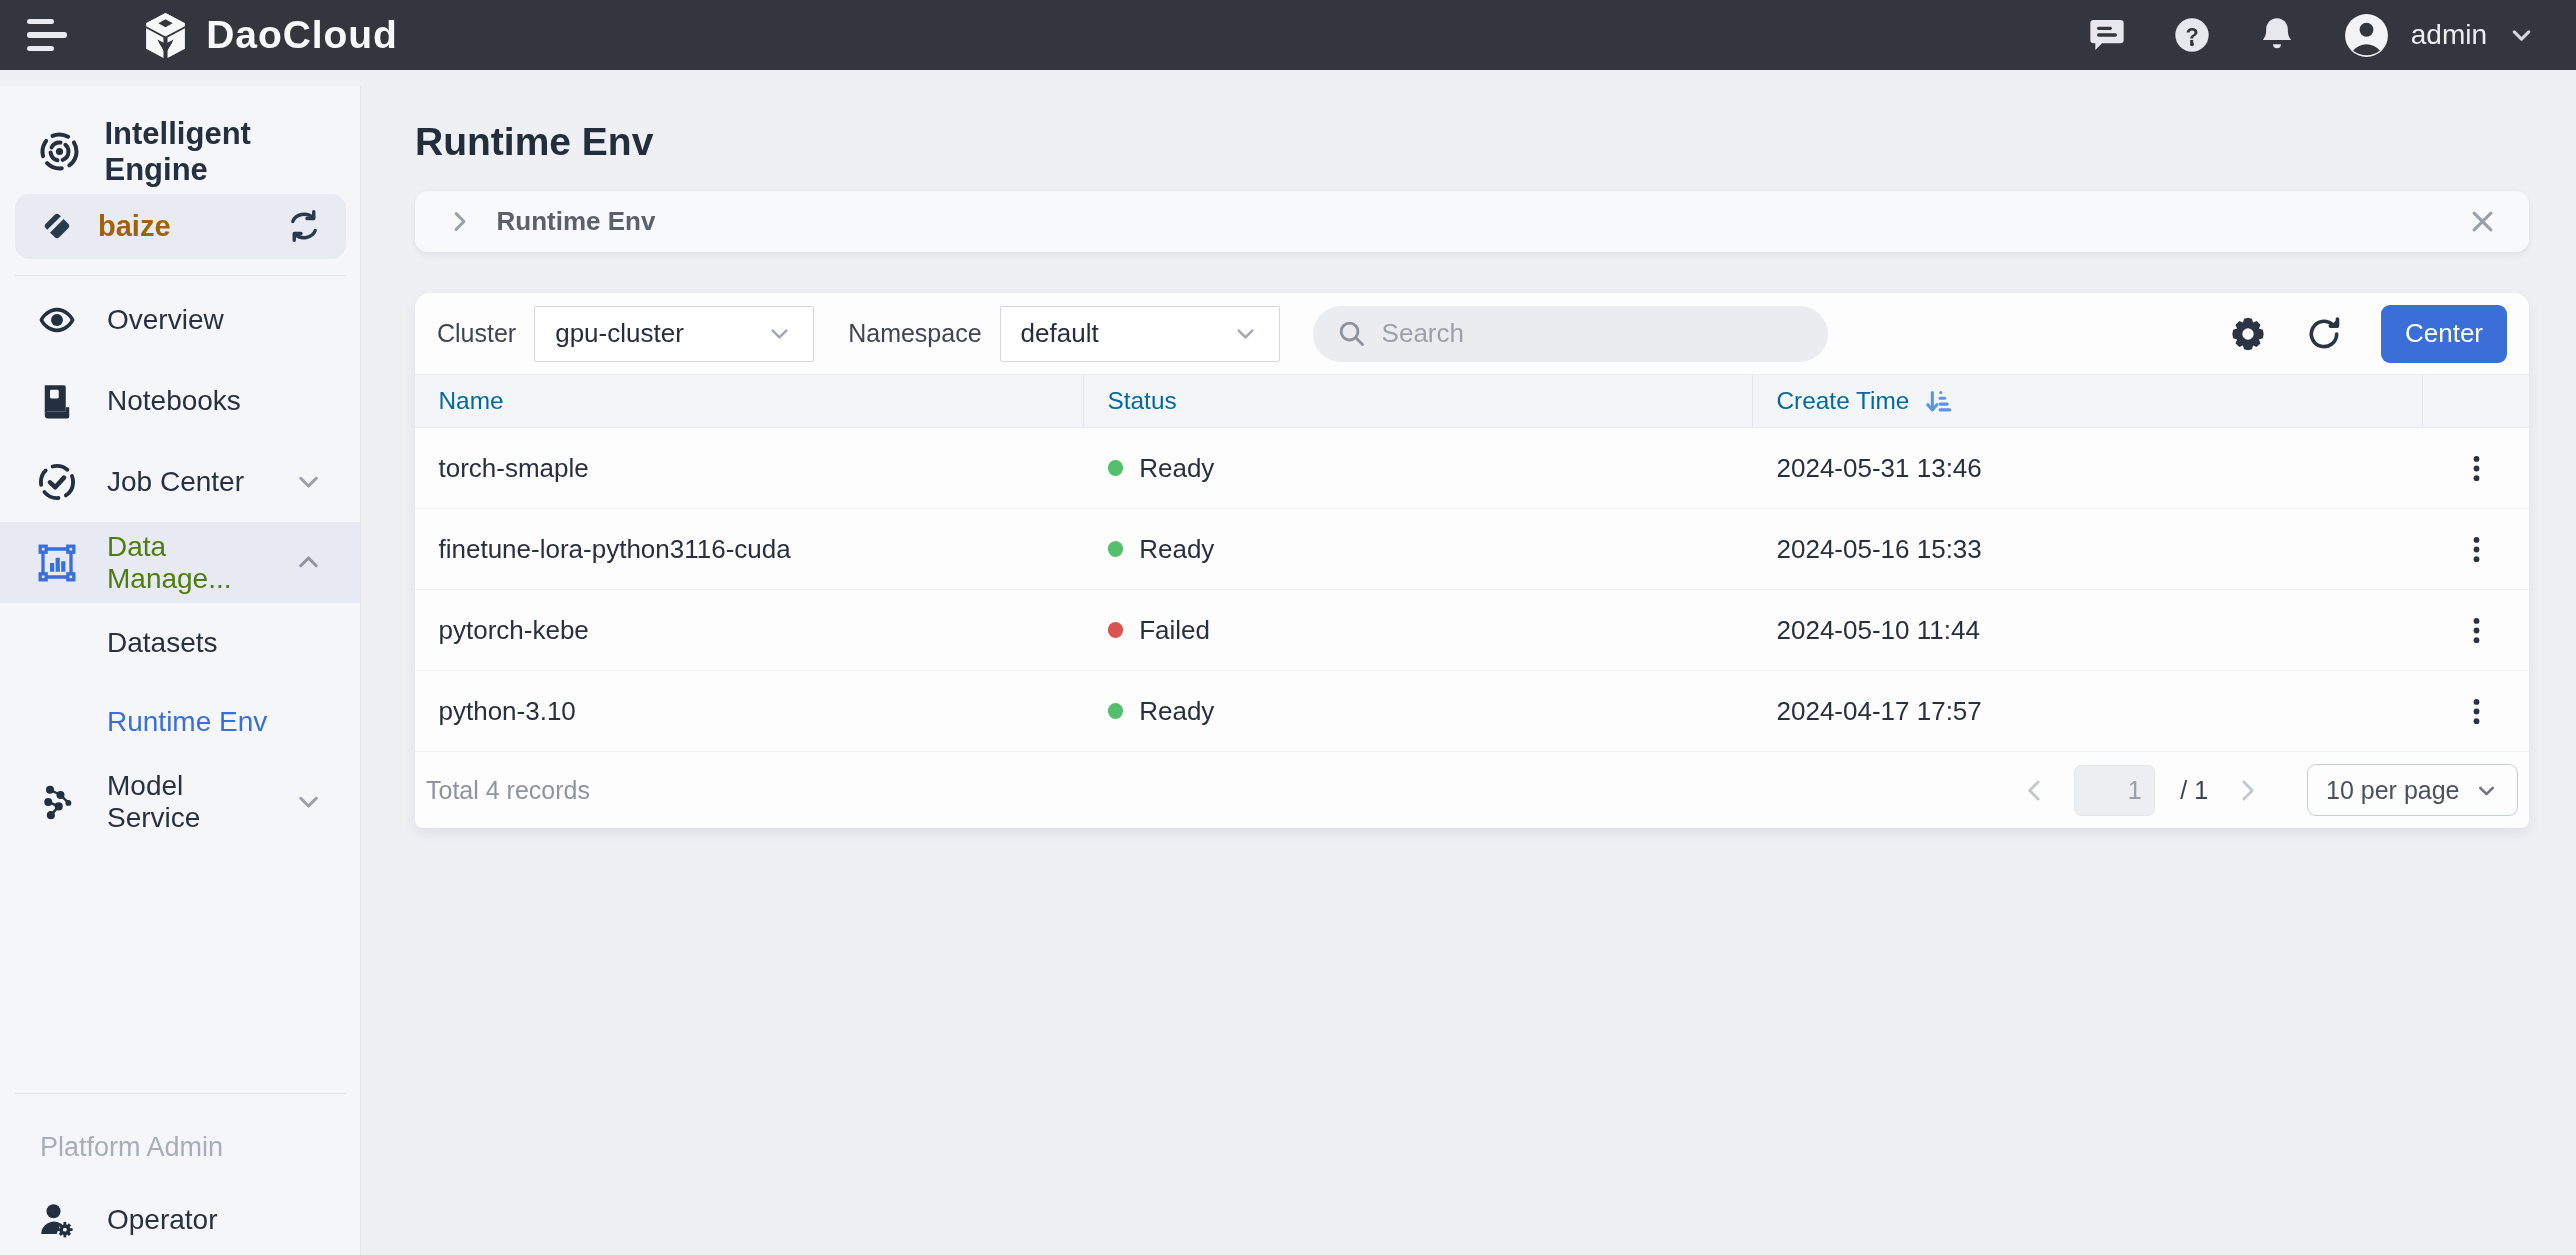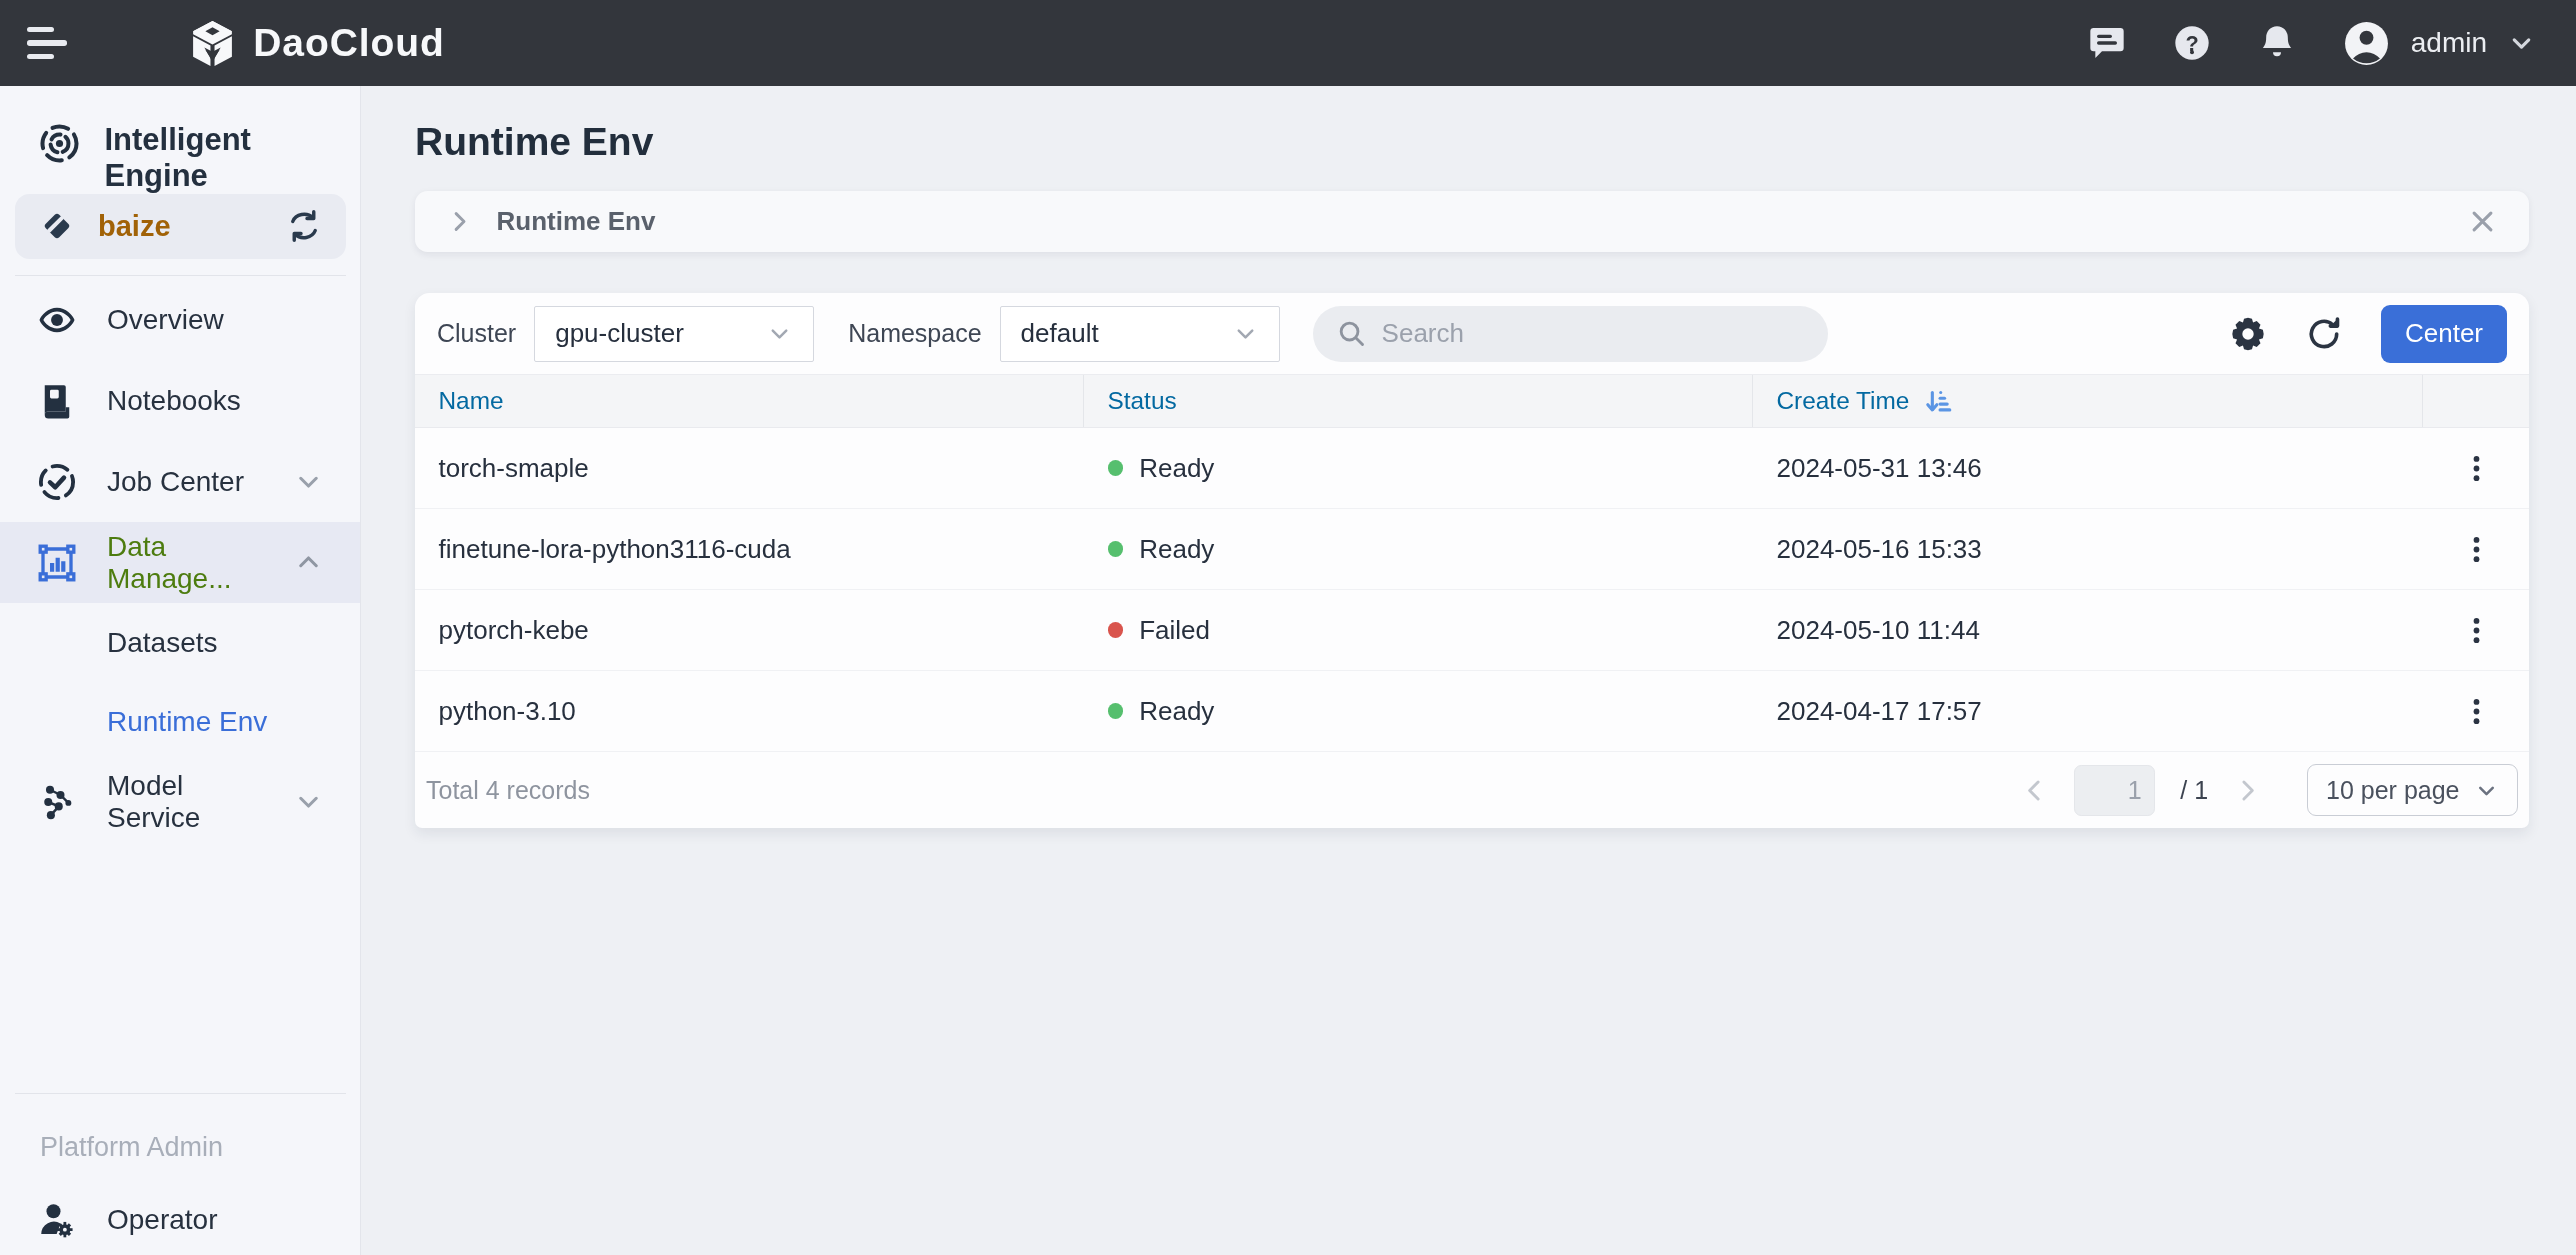--- a/index.html
+++ b/index.html
@@ -1,36 +1,36 @@
 <!DOCTYPE html>
 <html style="font-size:14.5px"><head>
 <meta charset="utf-8">
 <style>
   * { box-sizing: border-box; margin: 0; padding: 0; }
   html,body { width:2576px; height:1255px; overflow:hidden; }
   body { font-family:"Liberation Sans", sans-serif; background:#eef0f4; color:#27303f; }
   svg { display:block; }
 
   
-  .topbar { position:absolute; top:0; left:0; width:2576px; height:86px; background:#33363c;
-            display:flex; align-items:center; color:#e9ebf0; z-index:30;gap:47px; }
+  .topbar { position:absolute; top:0; left:0; width:2576px; height:70px; background:#33363c;
+            display:flex; align-items:center; color:#e9ebf0; z-index:30; }
   .hamburger { margin-left:27px; width:42px; cursor:pointer; }
   .hamburger div { height:5.4px; border-radius:2.7px; background:#e9ebf0; margin:8.1px 0; }
   .hamburger .l1 { width:27px; } .hamburger .l2 { width:40px; } .hamburger .l3 { width:27px; }
   .brand { display:flex; align-items:center; gap:16.3px; margin-left:72px; }
   .brand-name { font-size:39px; font-weight:bold; letter-spacing:0.9px; color:#f7f8fa; }
   .topbar-right { margin-left:auto; display:flex; align-items:center; gap:45px; margin-right:40px; }
   .tb-icon { width:40px; height:40px; color:#e6e8ee; cursor:pointer; }
   .user-box { display:flex; align-items:center; gap:20px; cursor:pointer; }
   .user-name { font-size:28px; color:#eceef2; }
 
   
   .sidebar { position:absolute; top:86px; left:0; width:361px; height:1170px;
              background:#f5f6fa; border-right:0.9px solid #e3e5eb; }
-  .engine-header { display:flex; align-items:flex-start; gap:23.5px; padding:36px 0 0 38px; height:95px; }
+  .engine-header { display:flex; align-items:center; gap:23.5px; padding:36px 0 0 38px; height:95px; }
   .engine-header .label { font-size:31px; font-weight:bold; color:#24303f; }
   .workspace { margin:12.6px 14.5px 0 14.5px; height:65px; background:#e9ebf2; border-radius:14.5px;
                display:flex; align-items:center; padding:0 23.5px; gap:22px; cursor:pointer; }
   .workspace .label { font-size:29px; font-weight:bold; color:#a16207; }
   .workspace .swap { margin-left:auto; }
   .side-divider { border:none; border-top:0.9px solid #e2e4ea; margin:16.3px 14.5px 0 14.5px; }
   .menu { margin-top:3.6px; }
   .menu-item { height:81px; display:flex; align-items:center; padding:0 36px; gap:29px;
                font-size:28px; color:#27313f; cursor:pointer; }
   .menu-item .mi-icon { width:42px; height:42px; color:#233040; flex:0 0 42px; }

